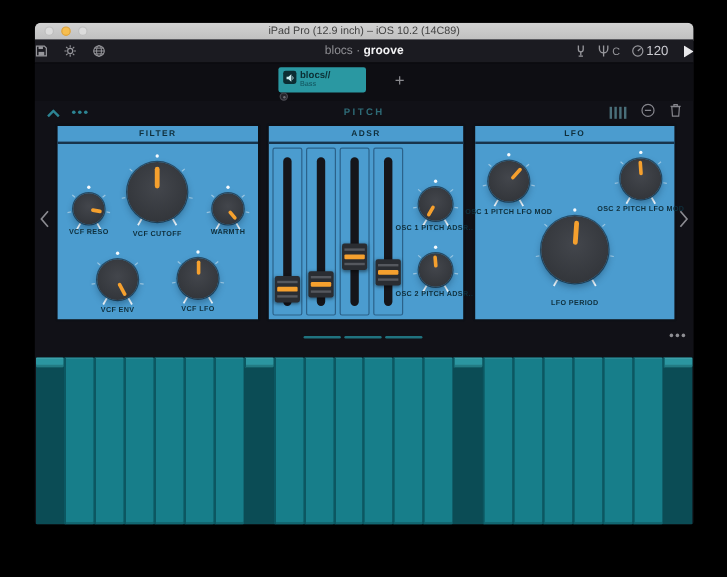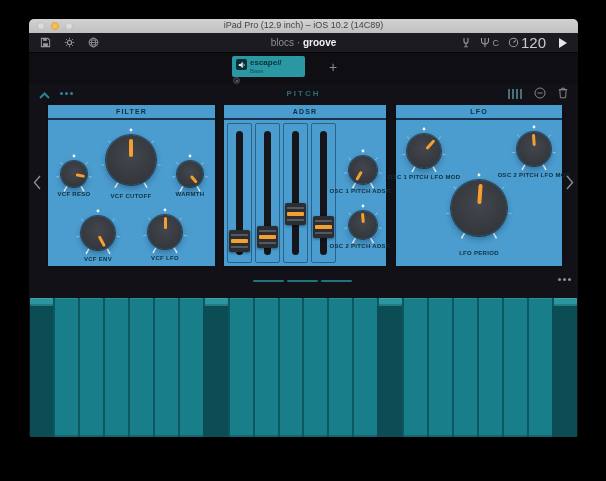--- a/index.html
+++ b/index.html
@@ -9,27 +9,27 @@
 
   
   .titlebar{position:absolute;left:0;top:0;right:0;height:14px;background:linear-gradient(#d2d2d2,#c0c0c0);border-bottom:1px solid #9f9f9f;}
   .titlebar .title{position:absolute;left:0;right:0;top:1px;text-align:center;font-size:9px;color:#434343;}
   .lights{position:absolute;left:8px;top:3px;display:flex;gap:6px;}
   .light{width:8px;height:8px;border-radius:50%;box-sizing:border-box;}
   .light.gray{background:#dcdcdc;border:1px solid #bfbfbf;}
   .light.yellow{background:#f6be50;border:1px solid #dfa33b;}
 
   
-  .toolbar{position:absolute;left:0;top:14px;right:0;height:20px;background:#1b1b21;border-bottom:1px solid #060608;display:flex;align-items:center;padding:0 11px;box-sizing:border-box;}
+  .toolbar{position:absolute;left:0;top:14px;right:0;height:20px;background:#1b1b21;border-bottom:1px solid #060608;display:flex;align-items:center;padding:0 0;box-sizing:border-box;}
   .tb-left{display:flex;align-items:center;gap:13px;}
   .tb-center{position:absolute;left:0;right:0;text-align:center;font-size:10px;color:#8e8e93;pointer-events:none;}
   .tb-center b{color:#f2f2f4;font-weight:bold;}
   .tb-right{margin-left:auto;display:flex;align-items:center;gap:9px;}
   .tb-icon{display:inline-flex;align-items:center;gap:2px;color:#97979c;font-size:9px;}
-  .tempo-val{color:#c9c9cf;font-size:15px;}
+  .tempo-val{color:#c9c9cf;font-size:11px;}
 
   
   .trackrow{position:absolute;left:0;top:34px;right:0;height:31px;background:#0e0e13;}
   .clip{position:absolute;left:203px;top:3px;width:73px;height:21px;background:var(--accent-teal);border-radius:2px;display:flex;align-items:flex-start;padding:3px 4px;box-sizing:border-box;gap:3px;}
   .clip-icon{width:11px;height:11px;background:#0c2d33;border-radius:2px;display:flex;align-items:center;justify-content:center;flex:none;}
   .clip-text{display:flex;flex-direction:column;line-height:1;min-width:0;}
   .clip-title{font-size:8px;font-weight:bold;color:#0b2f35;white-space:nowrap;}
   .clip-sub{font-size:6px;color:#10525c;margin-top:1px;}
   .rec-dot{position:absolute;left:204px;top:24px;width:7px;height:7px;border-radius:50%;background:#25252b;border:1px solid #4a4a52;box-sizing:border-box;}
   .rec-dot::after{content:'';position:absolute;left:1.5px;top:1.5px;width:2px;height:2px;border-radius:50%;background:#6e6e76;}
@@ -151,21 +151,21 @@
 
     <div class="trackrow">
       <div class="clip">
         <span class="clip-icon">
           <svg width="8" height="8" viewBox="0 0 10 10">
               <path d="M1 3.6h2L6 1v8L3 6.4H1z" fill="#cfeef2"></path>
               <path d="M7.2 3.4a2.4 2.4 0 0 1 0 3.2" fill="none" stroke="#cfeef2" stroke-width="0.9"></path>
             </svg>
         </span>
         <span class="clip-text">
-          <span class="clip-title">escape//</span>
+          <span class="clip-title">blocs//</span>
           <span class="clip-sub">Bass</span>
         </span>
       </div>
       <span class="rec-dot"></span>
       <span class="add-clip">+</span>
     </div>
 
     <div class="panelheader">
       <div class="ph-left">
         <span>

